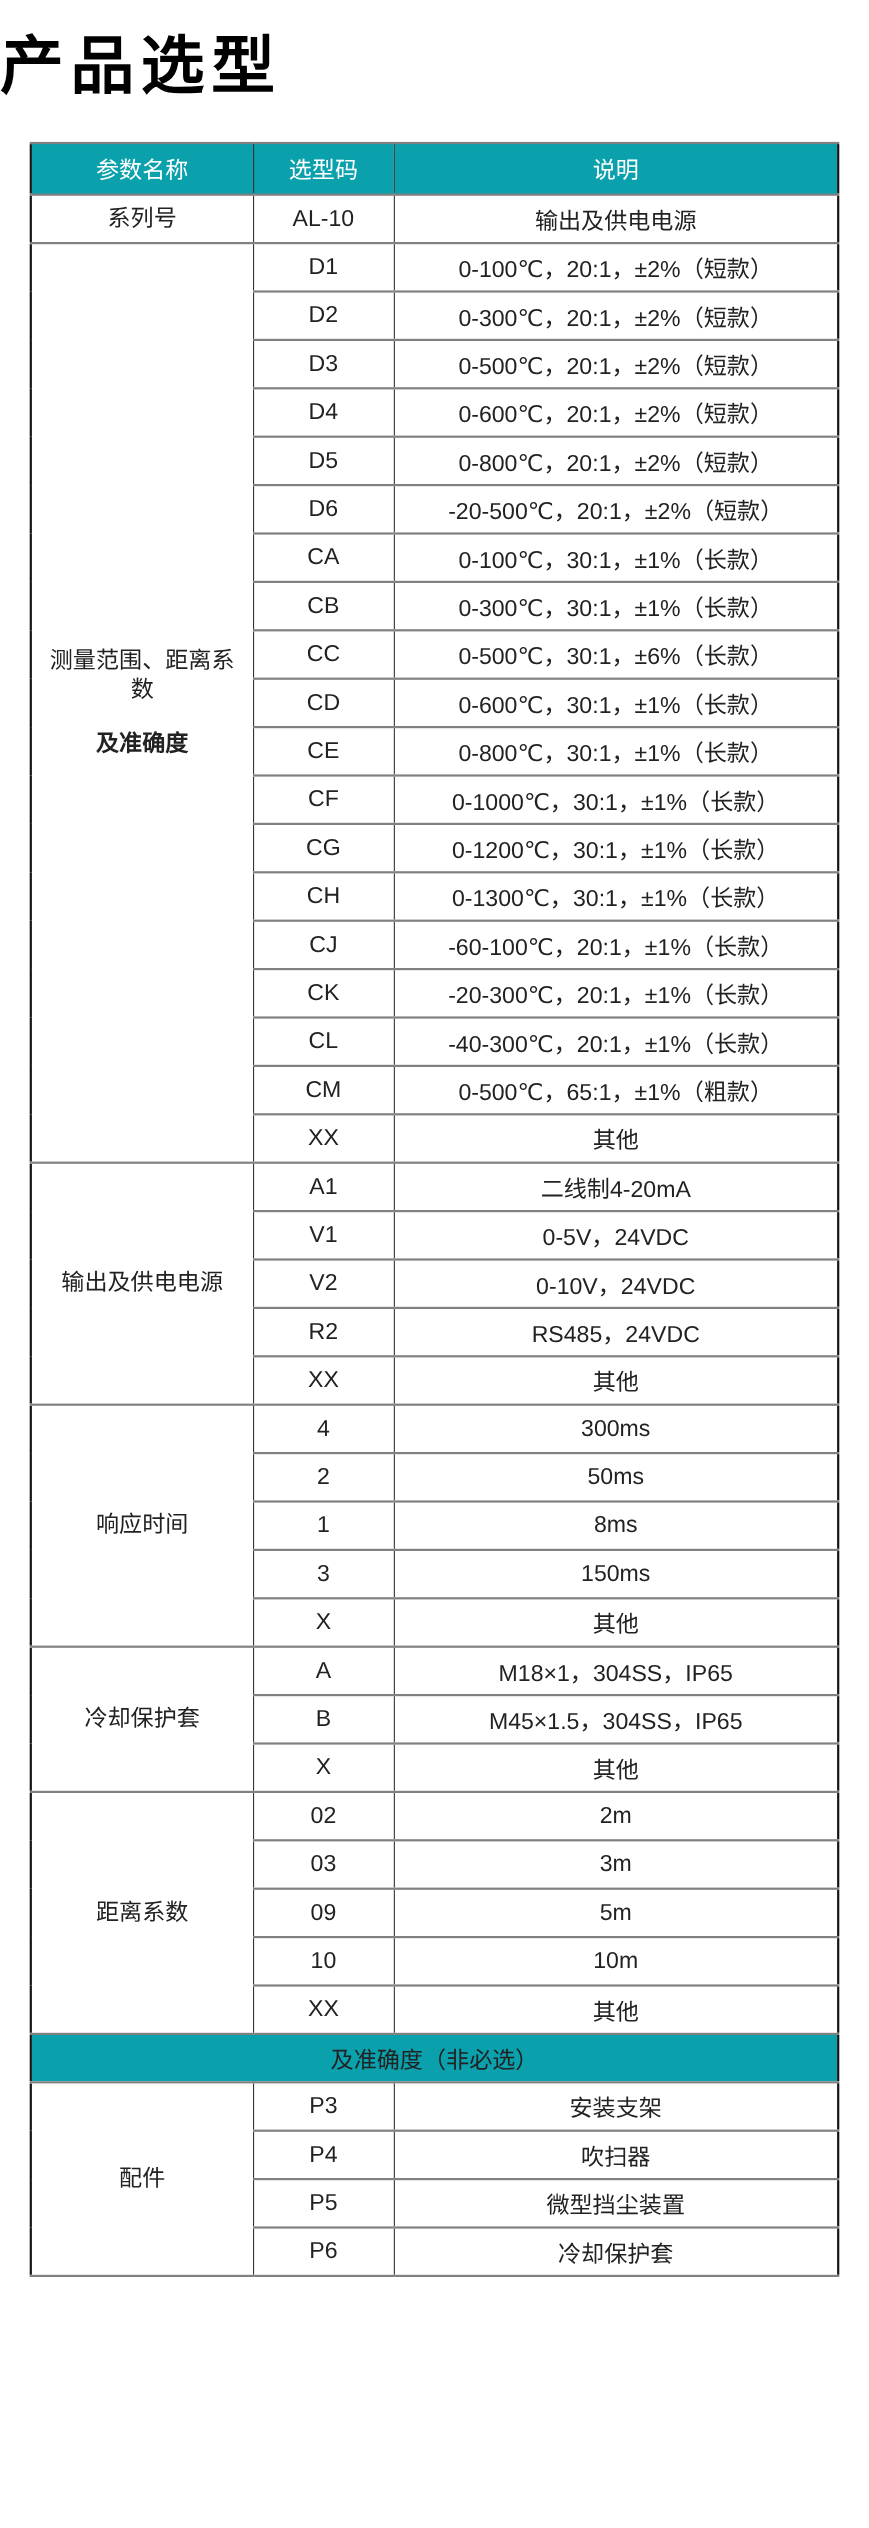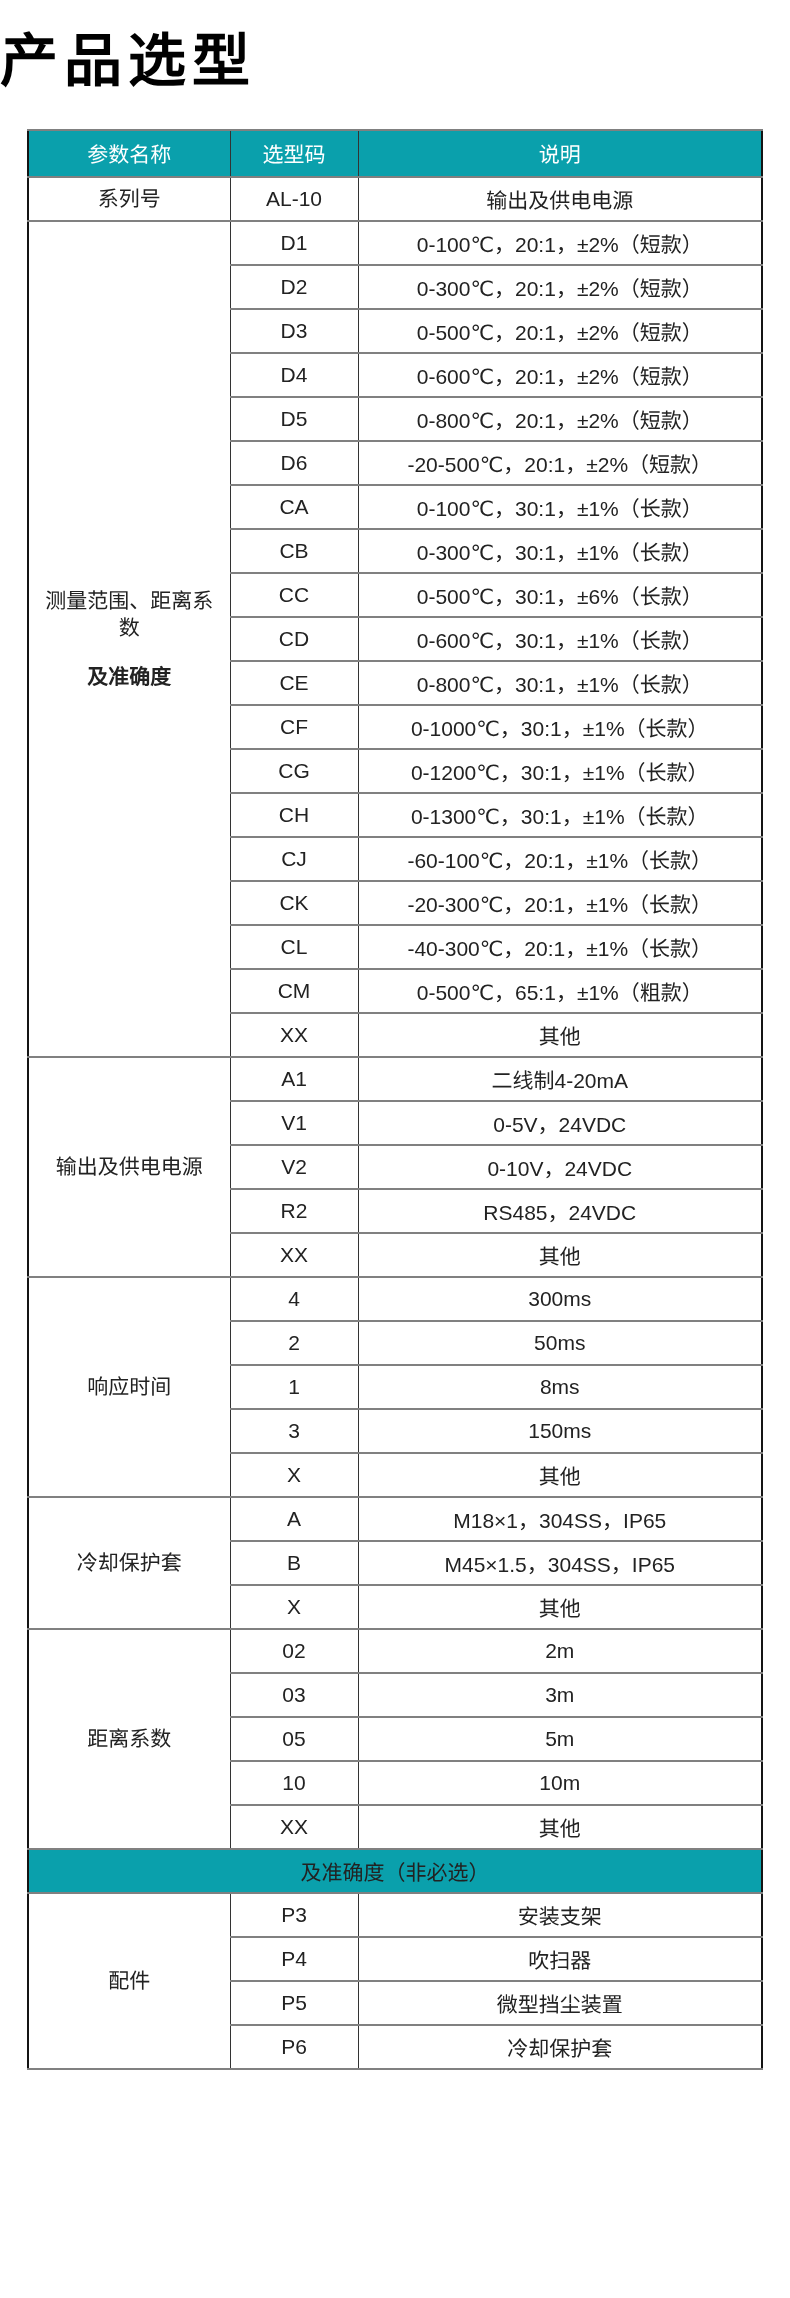--- a/index.html
+++ b/index.html
@@ -246,21 +246,21 @@
             <div class="param-line">距离系数</div>
           </td>
           <td class="code-cell">02</td>
           <td class="desc-cell">2m</td>
         </tr>
         <tr>
           <td class="code-cell">03</td>
           <td class="desc-cell">3m</td>
         </tr>
         <tr>
-          <td class="code-cell">05</td>
+          <td class="code-cell">09</td>
           <td class="desc-cell">5m</td>
         </tr>
         <tr>
           <td class="code-cell">10</td>
           <td class="desc-cell">10m</td>
         </tr>
         <tr>
           <td class="code-cell">XX</td>
           <td class="desc-cell">其他</td>
         </tr>

